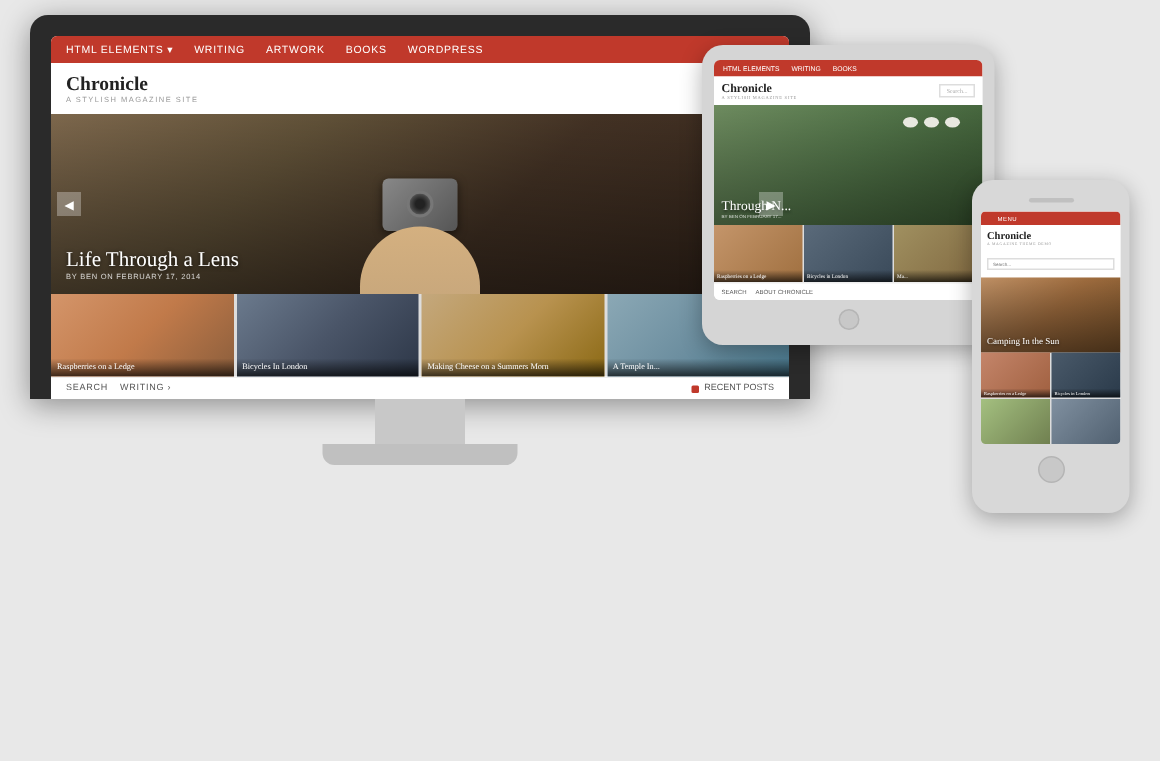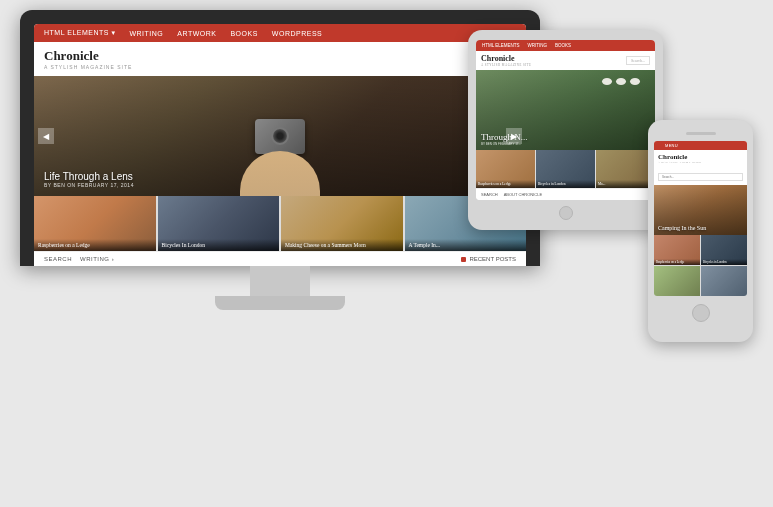--- a/index.html
+++ b/index.html
@@ -191,22 +191,22 @@
     .hero-nav-arrow.right { right: 4px; }
 
     .hero-text {
       position: relative;
       z-index: 5;
       padding: 8px 10px;
       color: #fff;
     }
 
     .hero-title {
-      font-size: 10px;
-      font-family: Liberation Sans, sans-serif;
+      font-size: 14px;
+      font-family: Liberation Serif, serif;
       text-shadow: 0 1px 3px rgba(0,0,0,0.7);
     }
 
     .hero-byline {
       font-size: 5px;
       font-family: Arial, sans-serif;
       letter-spacing: 0.5px;
       color: rgba(255,255,255,0.8);
       text-transform: uppercase;
     }

